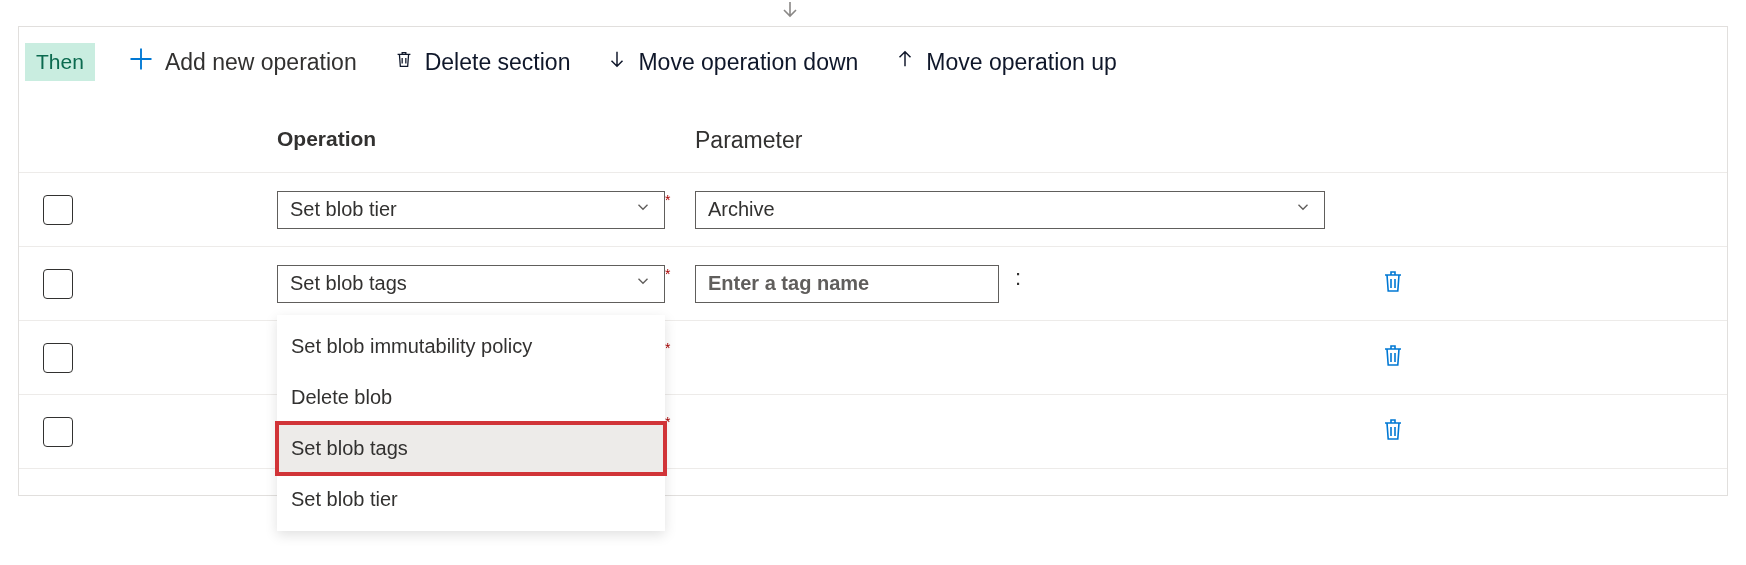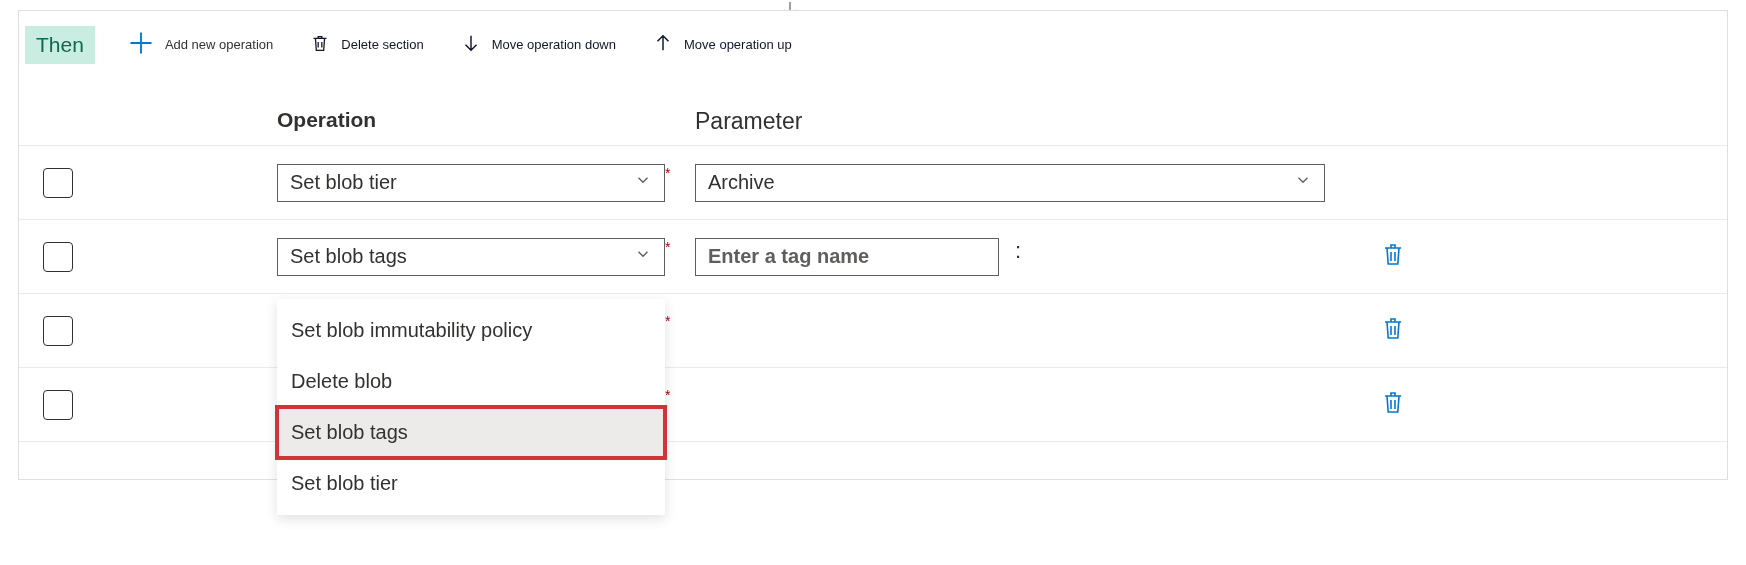--- a/index.html
+++ b/index.html
@@ -1,27 +1,27 @@
 <!DOCTYPE html>
 <html><head>
   <meta charset="utf-8">
   <style>
     * { box-sizing: border-box; margin: 0; padding: 0; }
     html, body { width: 1746px; height: 565px; background: #fff; font-family: "Segoe UI", -apple-system, Arial, sans-serif; color: #323130; }
-    .card { position: absolute; left: 18px; top: 10px; width: 1710px; height: 470px; border: 1px solid #e1dfdd; background: #fff; }
+    .card { position: absolute; left: 18px; top: 26px; width: 1710px; height: 470px; border: 1px solid #e1dfdd; background: #fff; }
     .sep-arrow { position: absolute; left: 778px; top: 0; width: 24px; height: 10px; color: #8a8886; }
 
     .toolbar { display: flex; align-items: center; gap: 28px; padding: 14px 6px 14px 6px; }
     .badge-then { background: #c9ede0; color: #0b6a4f; font-size: 21px; padding: 7px 11px; }
-    .tb-btn { display: inline-flex; align-items: center; gap: 10px; font-size: 13px; background: none; border: none; cursor: pointer; color: #323130; padding: 4px 4px; }
+    .tb-btn { display: inline-flex; align-items: center; gap: 10px; font-size: 23px; background: none; border: none; cursor: pointer; color: #323130; padding: 4px 4px; }
     .tb-btn.disabled { color: #0f172a; cursor: default; }
     .tb-btn svg { width: 22px; height: 22px; }
     .plus svg { width: 28px; height: 28px; color: #0078d4; }
 
-    .hdr-row { display: flex; border-bottom: 1px solid #edebe9; padding: 30px 0 10px 0; }
+    .hdr-row { display: flex; border-bottom: 1px solid #edebe9; padding: 30px 0 18px 0; }
     .col-check { width: 258px; }
     .col-operation { width: 418px; font-size: 21px; font-weight: 600; }
     .col-parameter { font-size: 23px; font-weight: 400; }
 
     .row { display: flex; align-items: center; border-bottom: 1px solid #edebe9; height: 74px; position: relative; }
     .check-wrap { width: 258px; padding-left: 24px; }
     .check { width: 30px; height: 30px; border: 1.5px solid #323130; border-radius: 4px; background: #fff; }
     .op-wrap { width: 388px; }
     .star-wrap { width: 30px; color: #a80000; font-size: 14px; position: relative; top: -10px; }
     .param-wrap { display: flex; align-items: flex-start; gap: 14px; flex: 1; }

